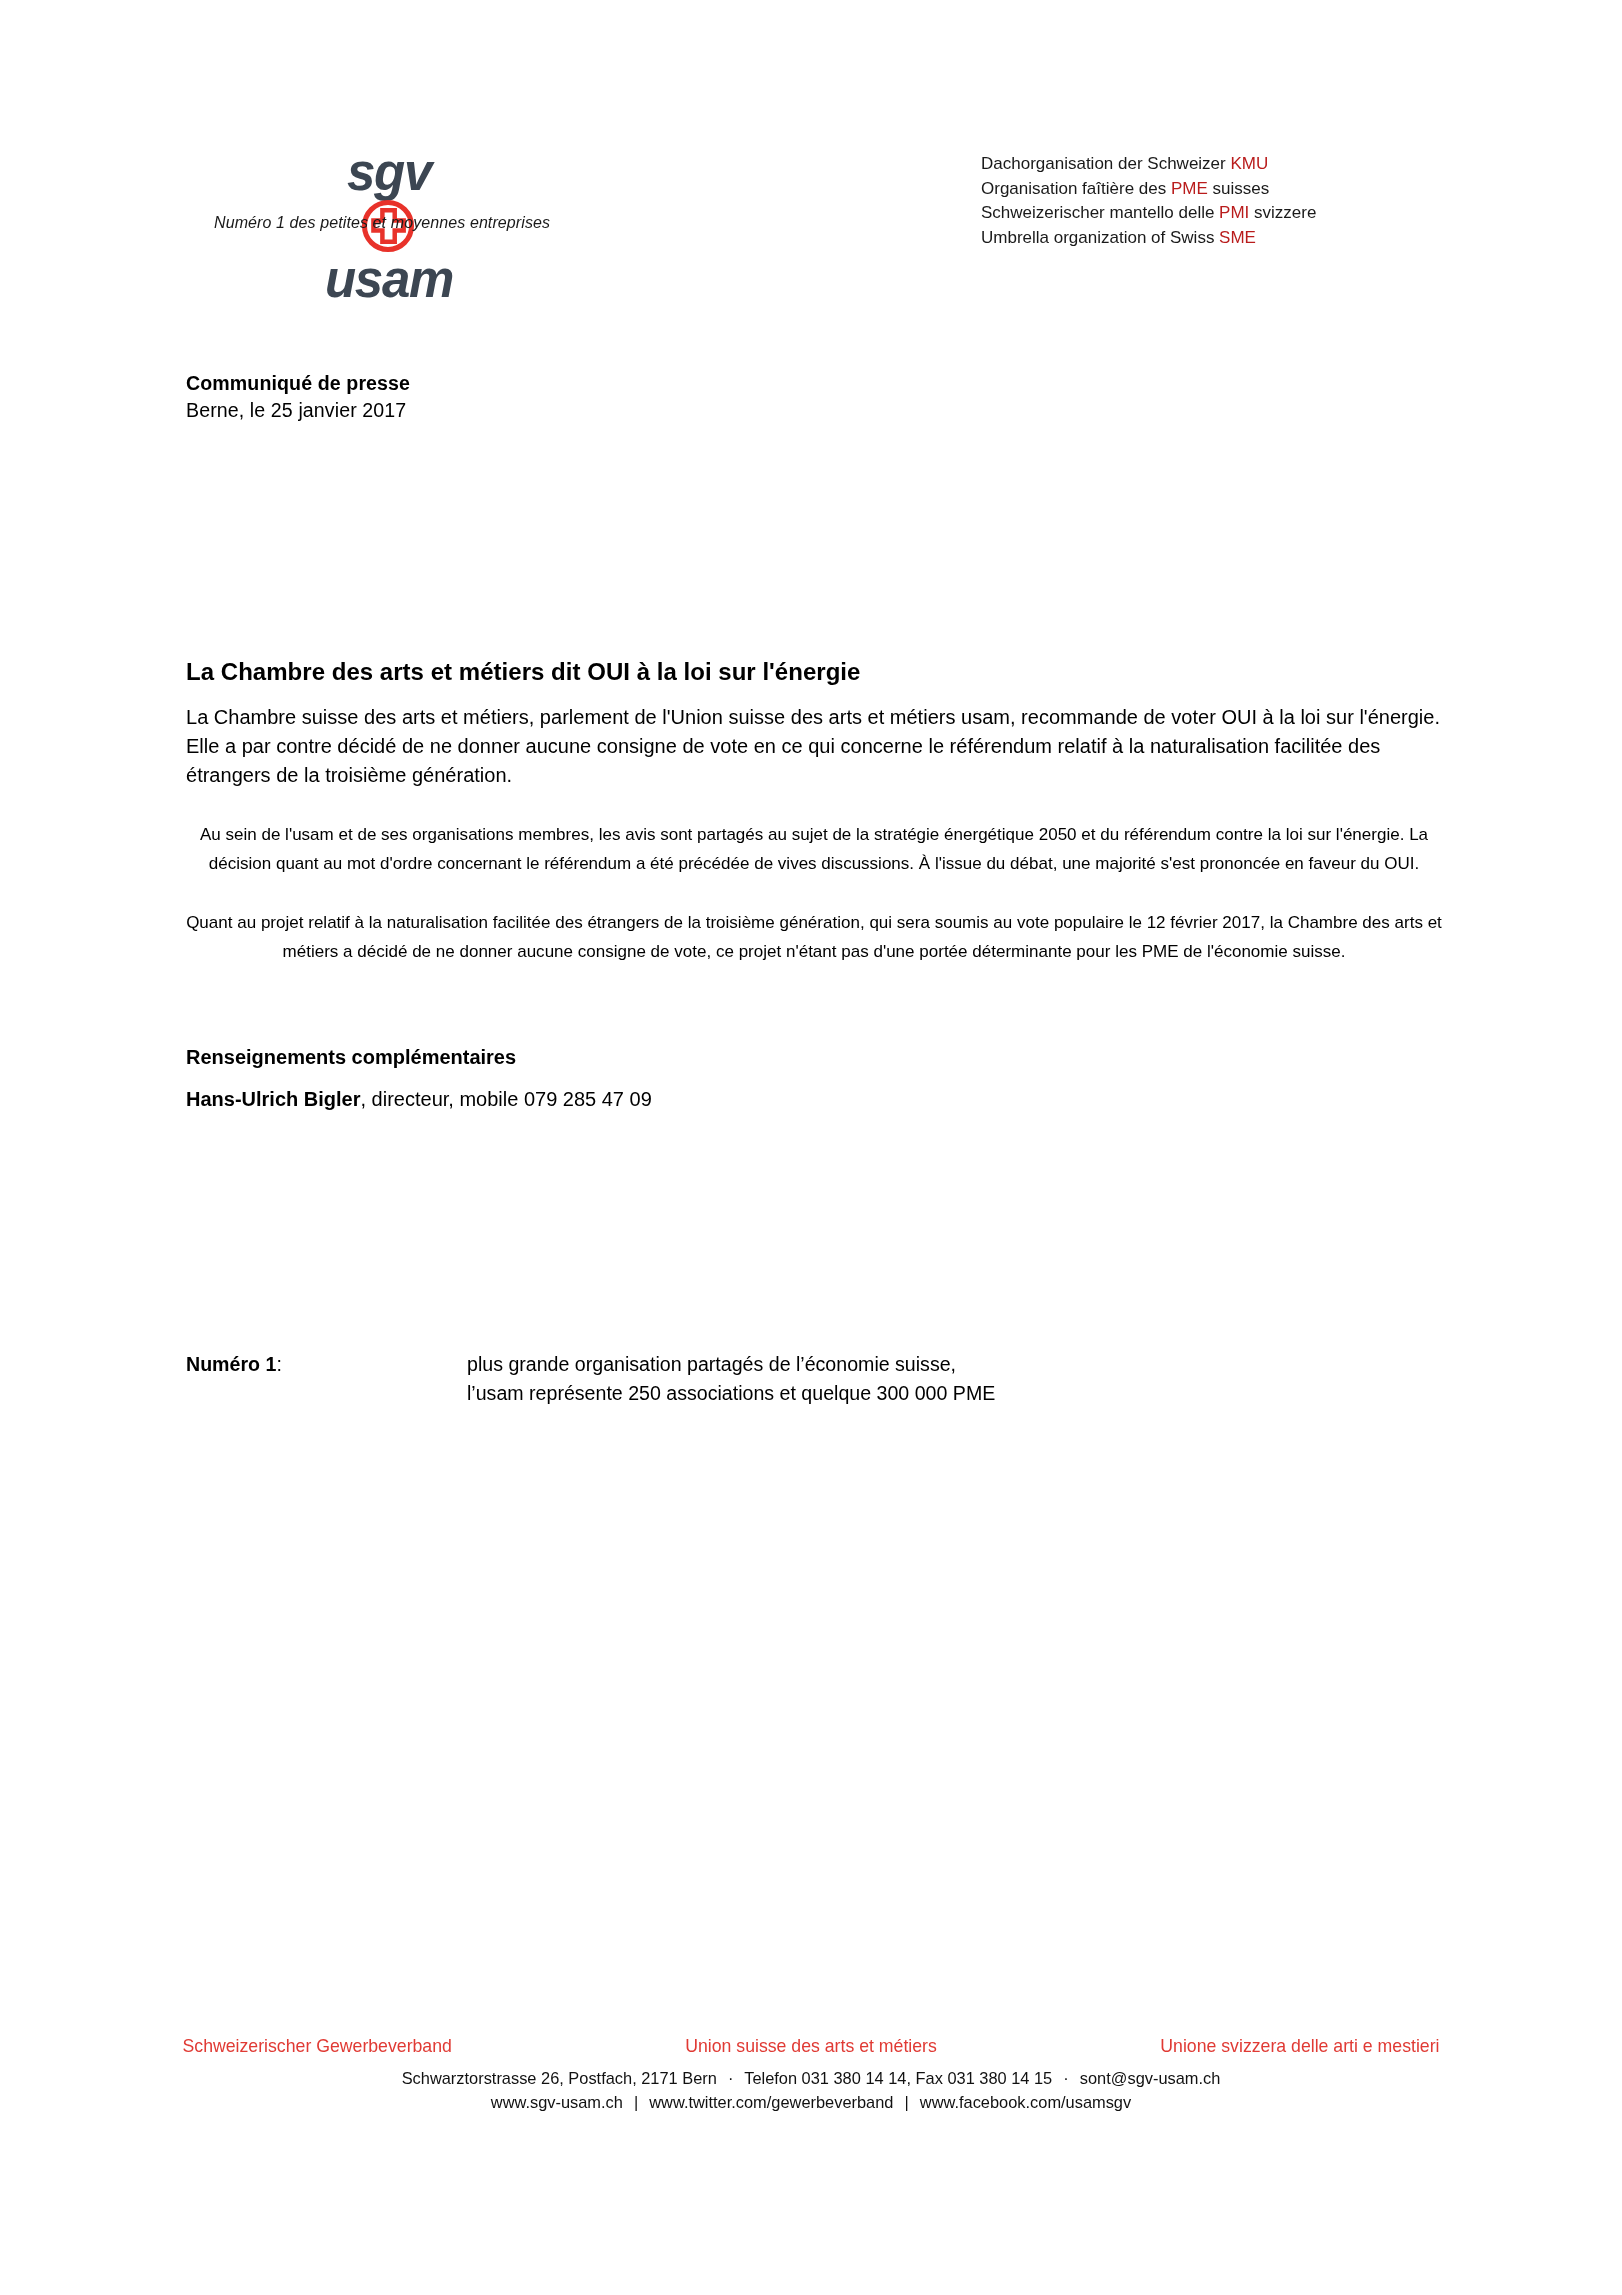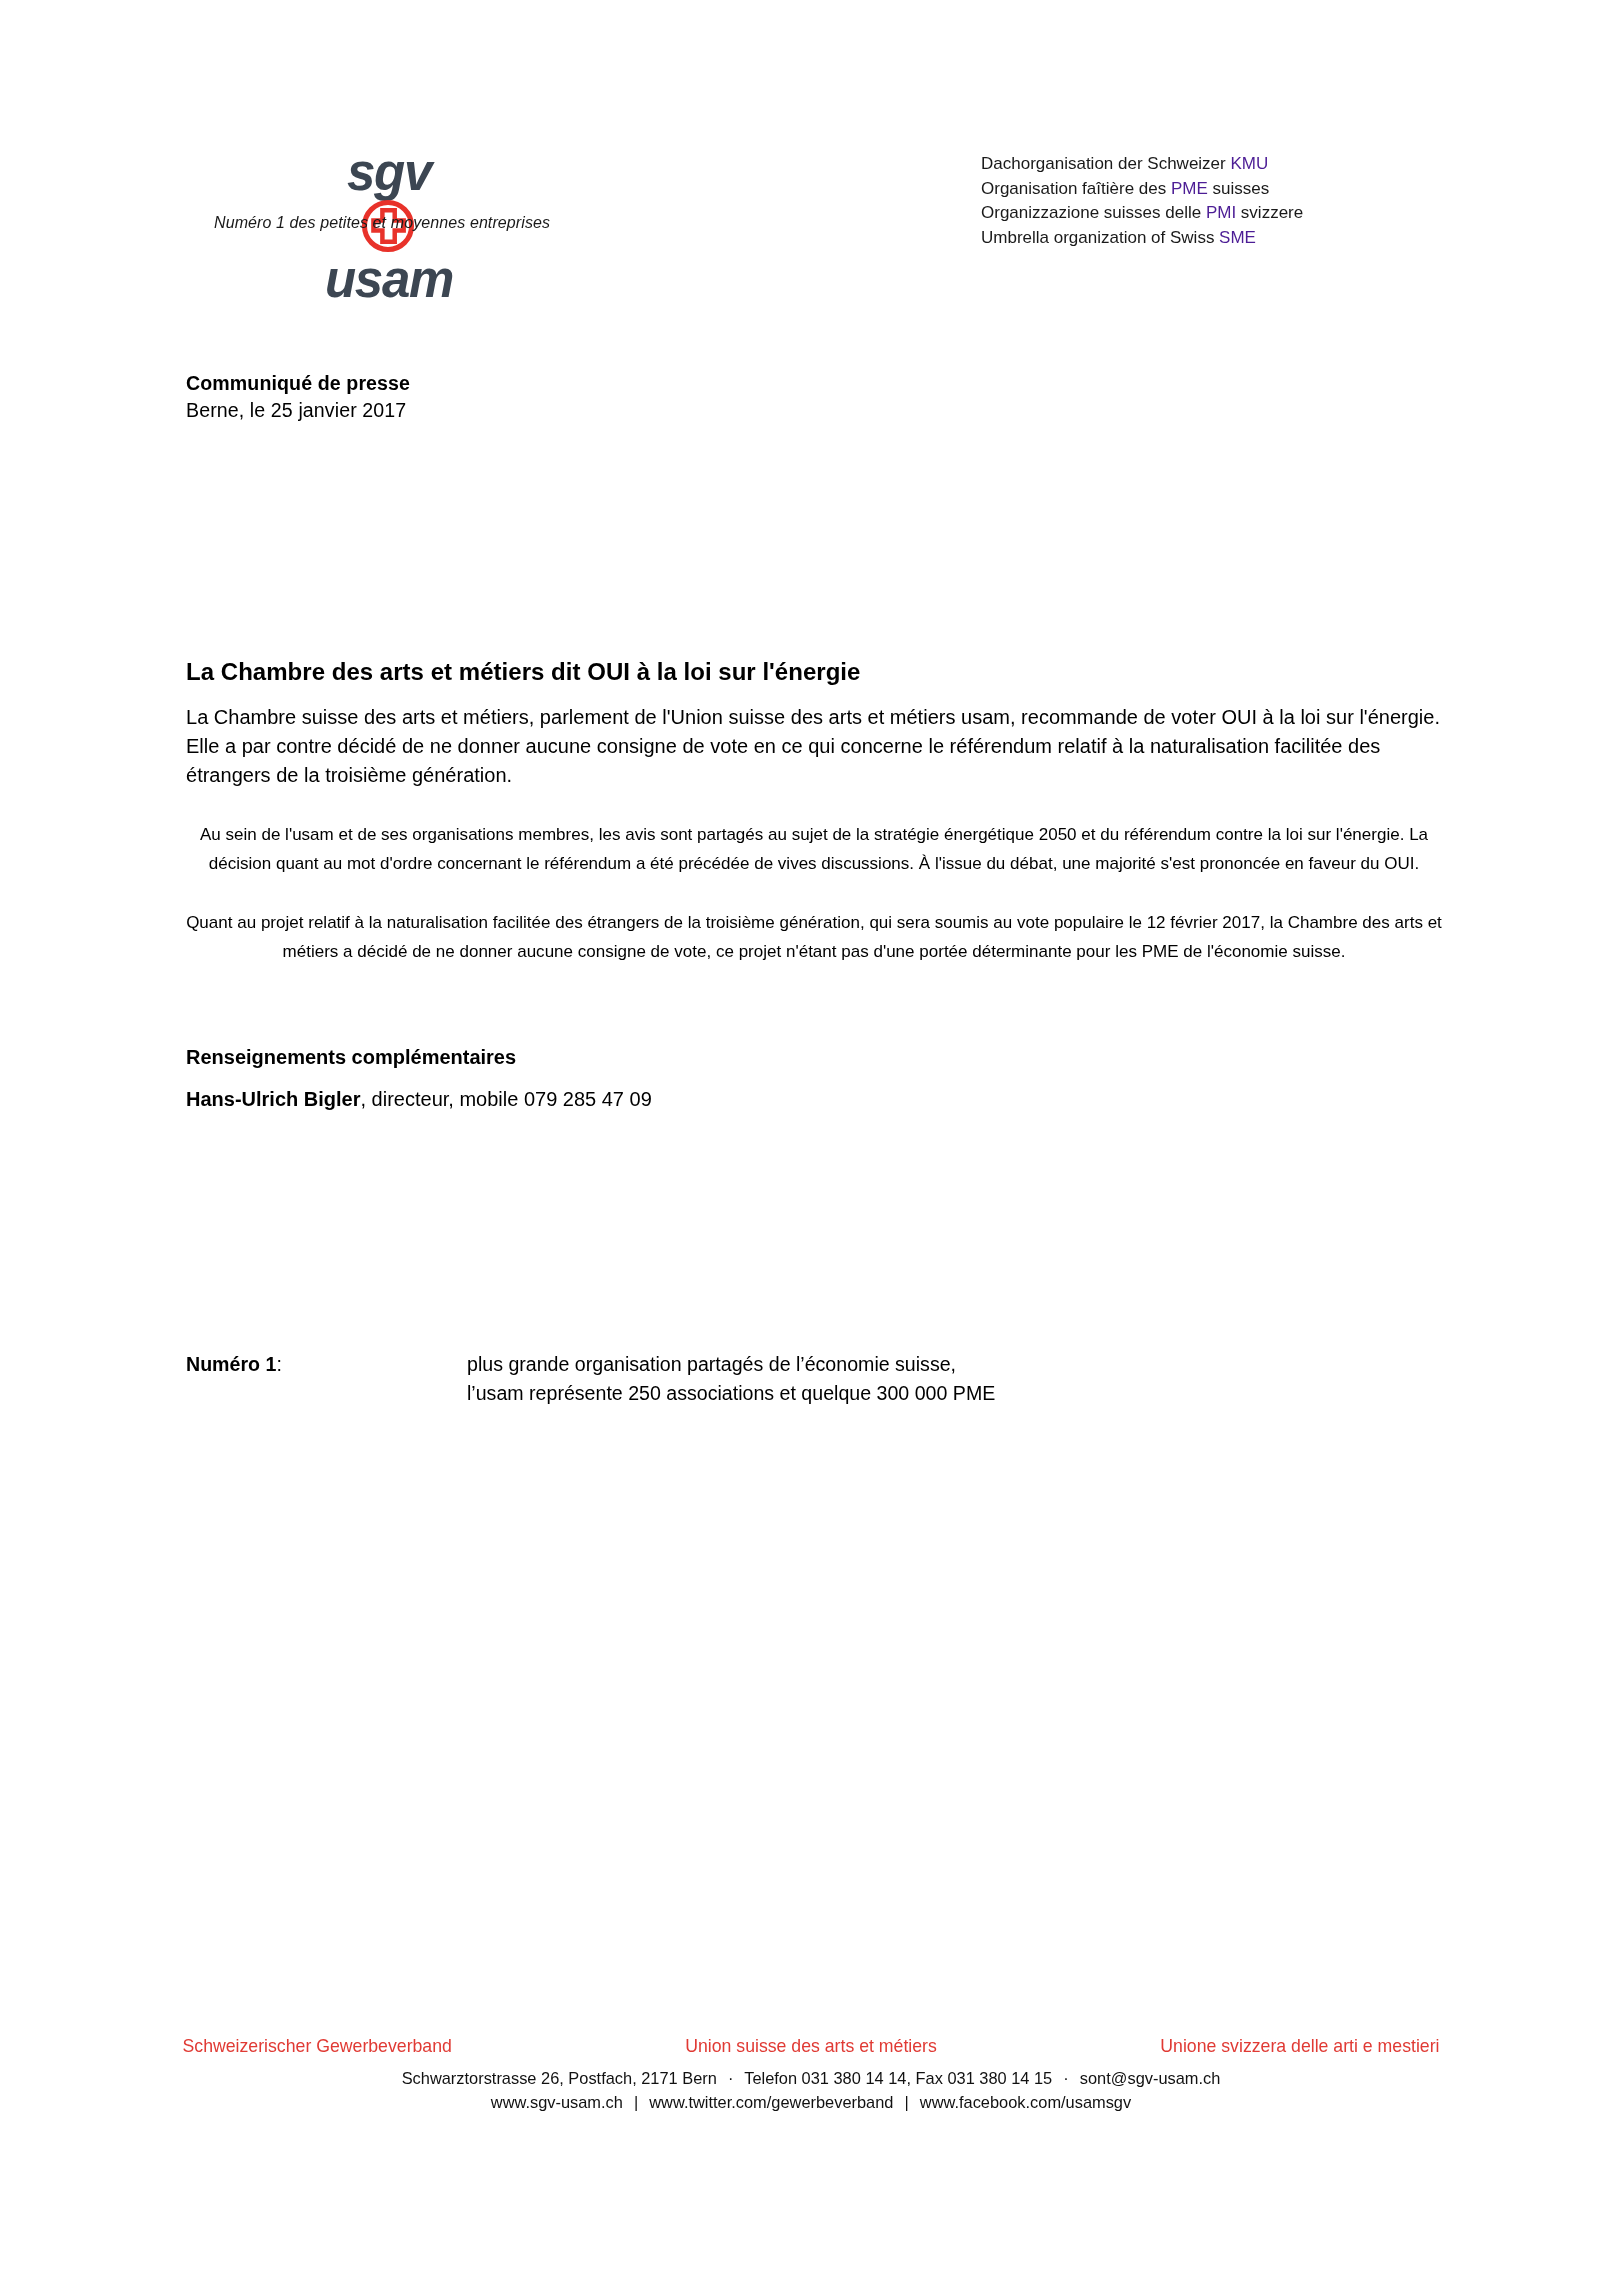--- a/index.html
+++ b/index.html
@@ -75,21 +75,21 @@
 
   .langs {
     position: absolute;
     left: 795px;
     top: 5.2px;
     font-size: 17px;
     line-height: 24.5px;
     color: #1a1a1a;
     white-space: nowrap;
   }
-  .langs .acc { color: #4c1d95; }
+  .langs .acc { color: #b91c1c; }
 
   
   .content {
     position: absolute;
     left: 186px;
     top: 370px;
     width: 1256px;
   }
 
   .meta-title {
@@ -207,21 +207,21 @@
           <path d="M40 22 H62 V40 H78 V58 H62 V78 H40 V58 H24 V40 H40 Z" fill="none" stroke="#e8322a" stroke-width="8" stroke-linejoin="miter"></path>
         </svg>
         <span class="logo-text">usam</span>
       </div>
       <div class="logo-tagline">Numéro 1 des petites et moyennes entreprises</div>
     </div>
 
     <div class="langs">
       <div><span>Dachorganisation der Schweizer </span><span class="acc">KMU</span><span></span></div>
       <div><span>Organisation faîtière des </span><span class="acc">PME</span><span> suisses</span></div>
-      <div><span>Organizzazione suisses delle </span><span class="acc">PMI</span><span> svizzere</span></div>
+      <div><span>Schweizerischer mantello delle </span><span class="acc">PMI</span><span> svizzere</span></div>
       <div><span>Umbrella organization of Swiss </span><span class="acc">SME</span><span></span></div>
     </div>
 
   </div>
 
   <div class="content">
 
     <div class="meta-title">Communiqué de presse</div>
     <div class="meta-date">Berne, le 25 janvier 2017</div>
 

